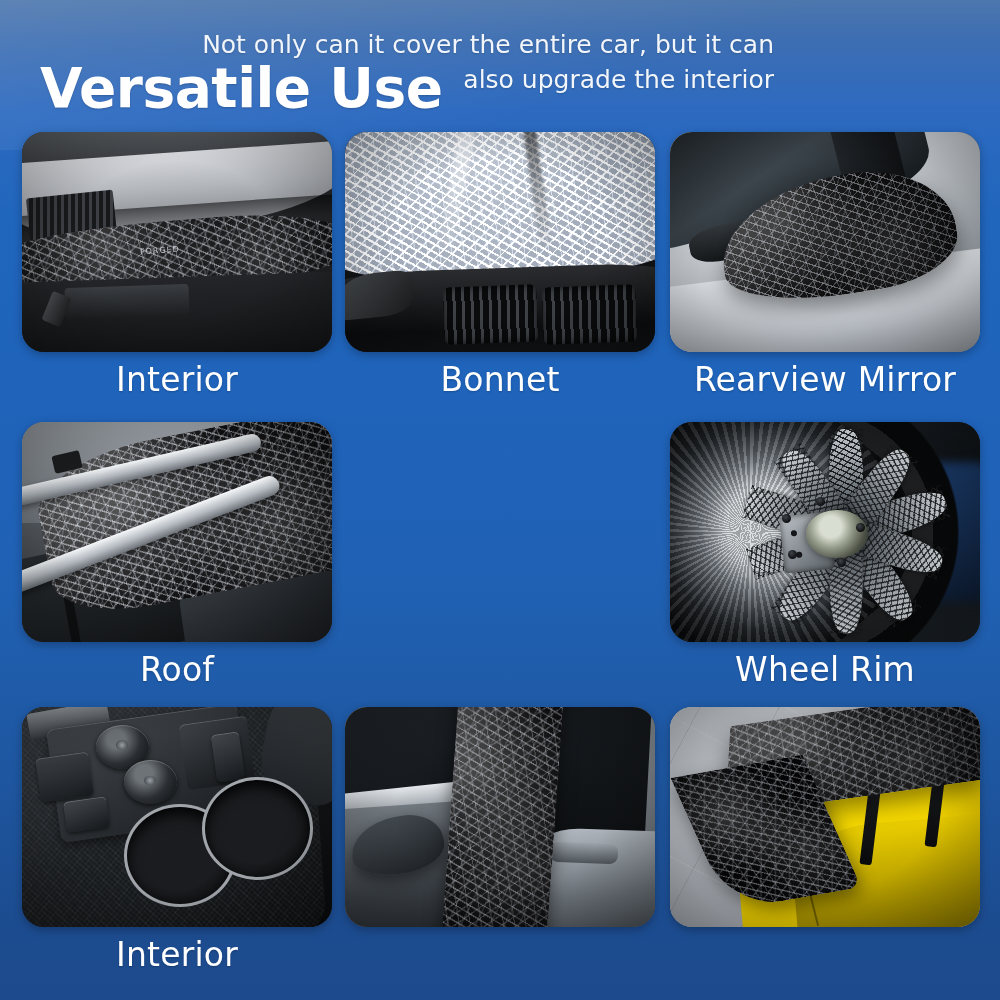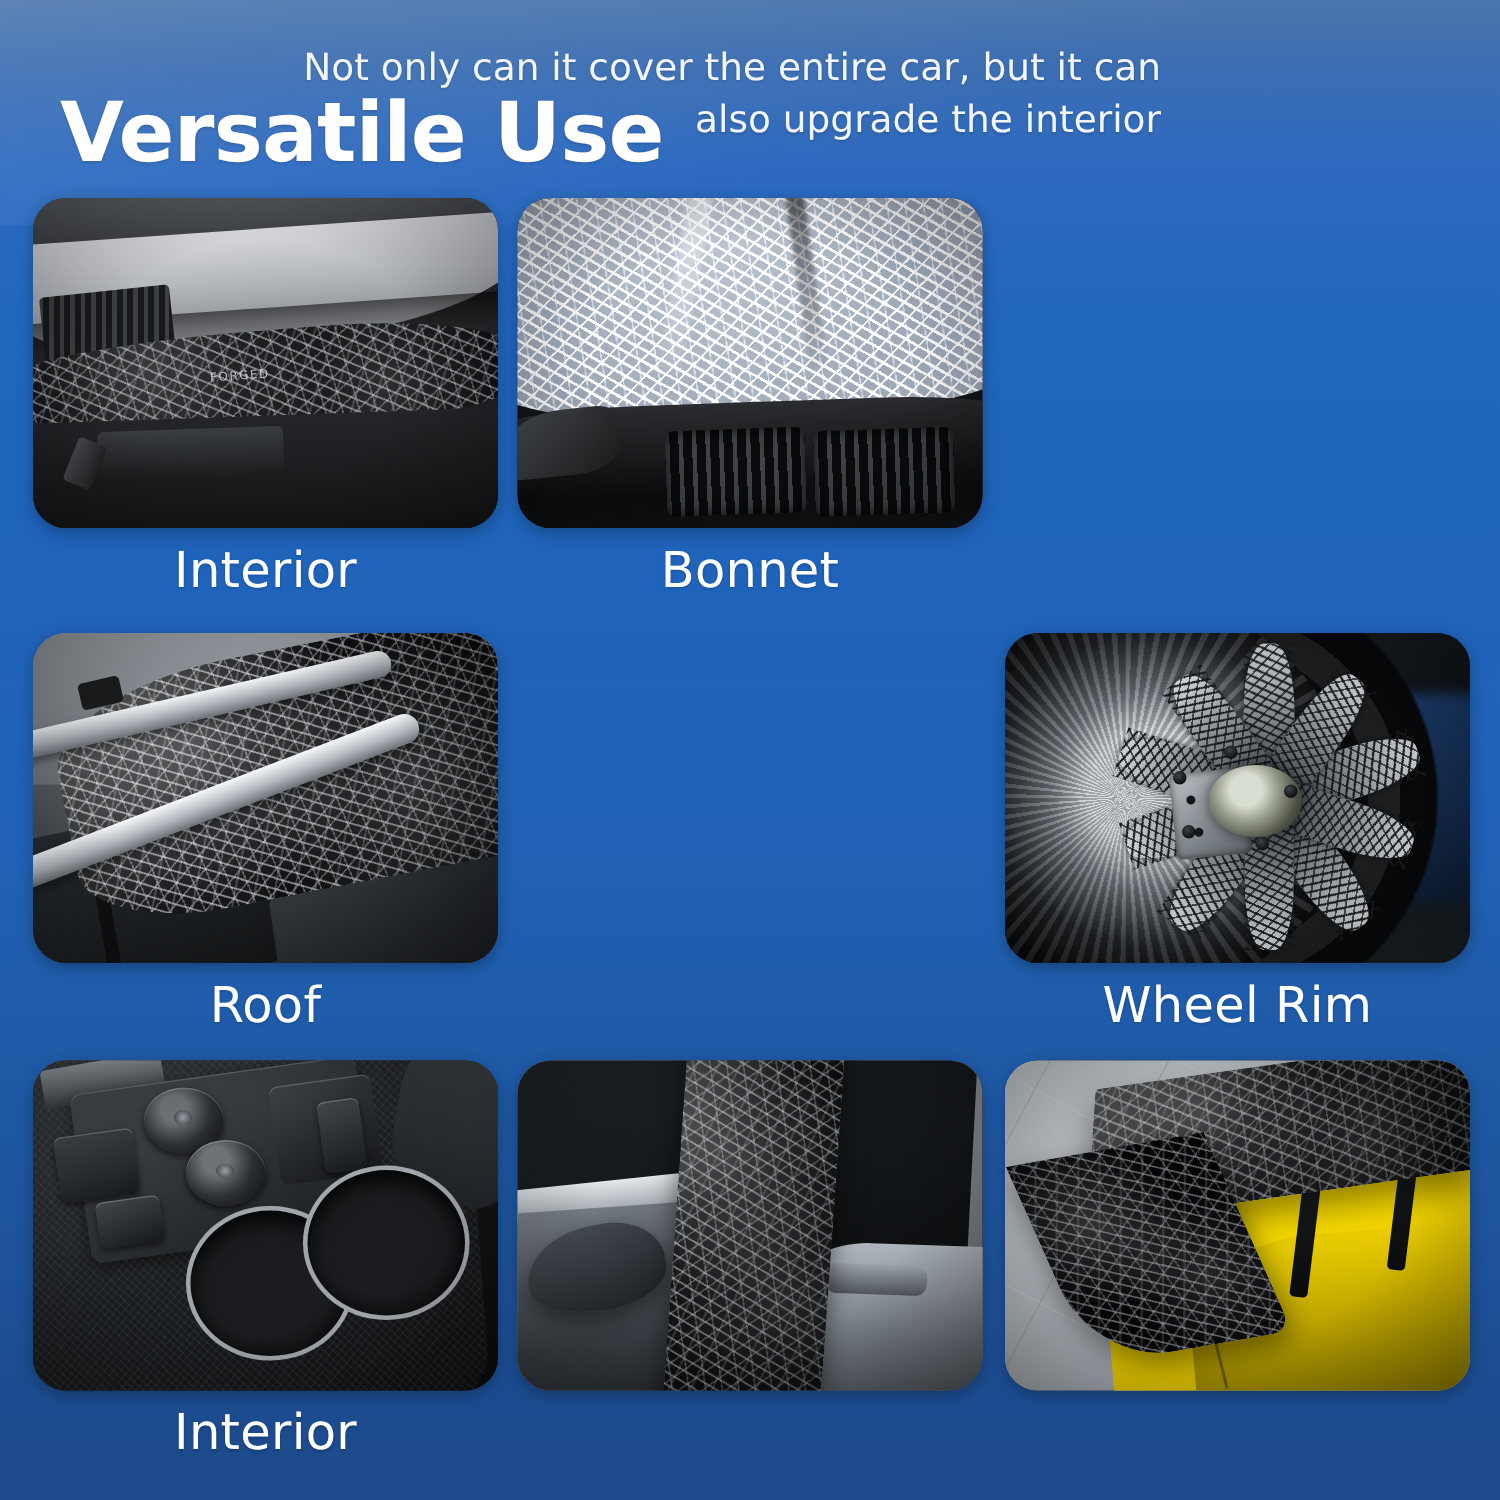--- a/index.html
+++ b/index.html
@@ -623,20 +623,36 @@
             <div class="bumper"></div>
             <div class="kidney l"></div>
             <div class="kidney r"></div>
             <div class="headlight"></div>
             <div class="vig"></div>
           </div>
         </div>
         <div class="cell-label">Bonnet</div>
       </div>
 
+      <div class="cell cell-2">
+        <div class="thumb">
+          <div class="layer ph-mirror">
+            <div class="glass"></div>
+            <div class="pillar"></div>
+            <div class="body"></div>
+            <div class="stalk"></div>
+            <div class="cap">
+                <div class="fiber"></div>
+                <div class="gloss"></div>
+              </div>
+            <div class="vig"></div>
+          </div>
+        </div>
+        <div class="cell-label">Rearview Mirror</div>
+      </div>
 
     </div>
 
     <div class="row row-1">
 
       <div class="cell cell-0">
         <div class="thumb">
           <div class="layer ph-roof">
             <div class="sky"></div>
             <div class="window"></div>

